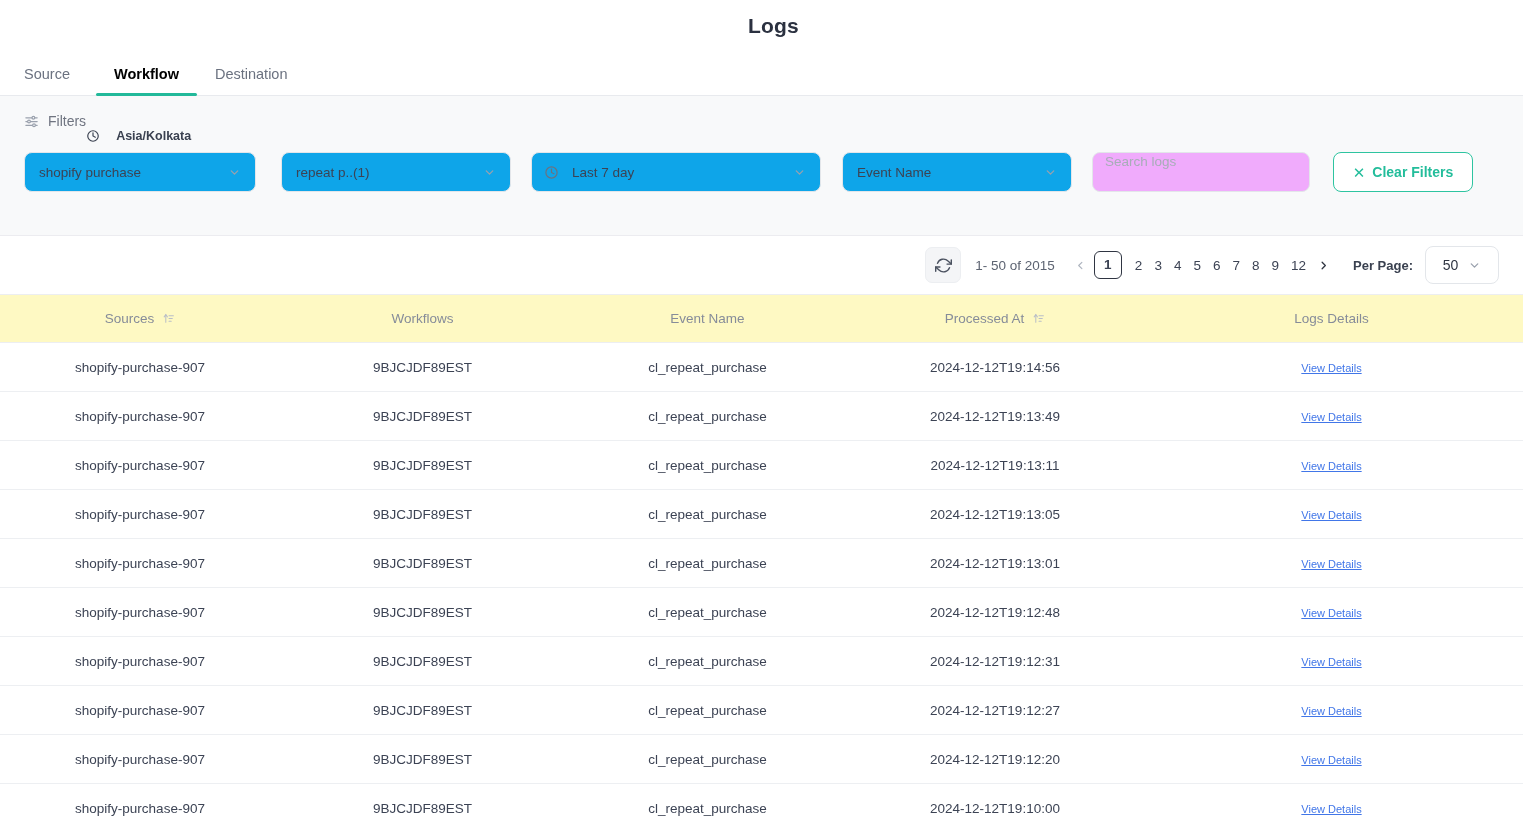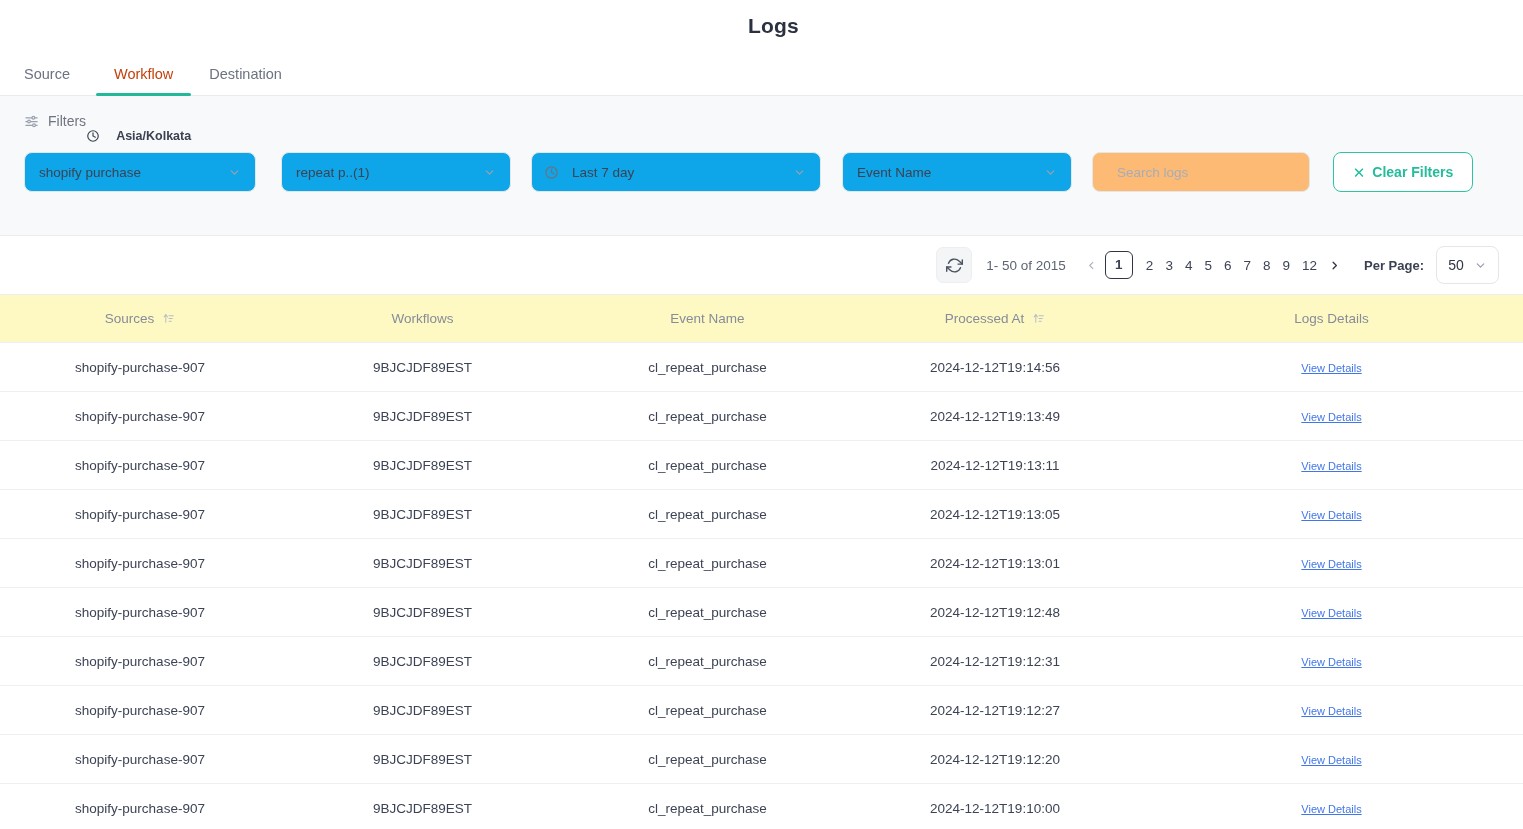--- a/index.html
+++ b/index.html
@@ -36,21 +36,21 @@
   .tab {
     position: relative;
     font-size: 14.5px;
     color: #6b7280;
     padding: 0 18px 12px 18px;
     cursor: pointer;
     line-height: 18px;
     white-space: nowrap;
   }
   .tab:first-child { padding-left: 0; padding-right: 26px; }
-  .tab.active { color: #c2410c; font-weight: 400; }
+  .tab.active { color: #000000; font-weight: 700; }
   .tab.active::after {
     content: "";
     position: absolute;
     left: 0; right: 0; bottom: -1px;
     height: 3px;
     background: #22b99a;
     border-radius: 2px;
   }
   .tab:first-child.active::after { right: 26px; }
 
@@ -101,22 +101,22 @@
   }
   .fld .val { flex: 1; white-space: nowrap; overflow: hidden; text-overflow: ellipsis; }
   .fld .chev { margin-left: 10px; color: #9aa1ad; display: inline-flex; }
   .f-source { width: 232px; margin-right: 25px; }
   .f-workflow { width: 230px; margin-right: 20px; }
   .f-time { width: 290px; margin-right: 21px; padding-left: 12px; }
   .f-time .clock { margin-right: 13px; color: #6b7280; display: inline-flex; }
   .f-event { width: 230px; margin-right: 20px; }
   .f-search {
     width: 218px; margin-right: 23px; cursor: text;
-    background:#fdba74; border:1px solid #e3e6ea; border-radius:8px; height:40px;
-    display:flex; align-items:center; padding:0 22px;
+    background:#f0abfc; border:1px solid #e3e6ea; border-radius:8px; height:40px;
+    display:flex; align-items:flex-start; padding:0 10px;
   }
   .f-search input {
     border: 0; outline: 0; width: 100%; font-size: 13.5px;
     font-family: "Liberation Sans", sans-serif; color: #3c4354; background: transparent;
   }
   .f-search input::placeholder { color: #a7adb8; }
   .clear-btn {
     height: 40px; width: 140px;
     border: 1px solid #2ec4a0;
     border-radius: 8px;
@@ -176,21 +176,21 @@
     padding: 0;
     font-weight: 600;
     margin-right: 7px;
     margin-left: 2px;
   }
   .perpage-label {
     font-size: 13px; font-weight: 700; color: #3a4150;
     margin-left: 18px; margin-right: 12px; white-space: nowrap;
   }
   .perpage-select {
-    width: 63px; height: 38px;
+    width: 74px; height: 38px;
     border: 1px solid #e3e6ea; border-radius: 8px;
     background: #fff;
     display: flex; align-items: center; justify-content: center; gap: 10px;
     font-size: 14px; color: #2f3542;
     cursor: pointer;
   }
   .perpage-select .chev { color: #9aa1ad; display: inline-flex; }
 
   
   .table { width: 100%; border-collapse: collapse; table-layout: fixed; }

